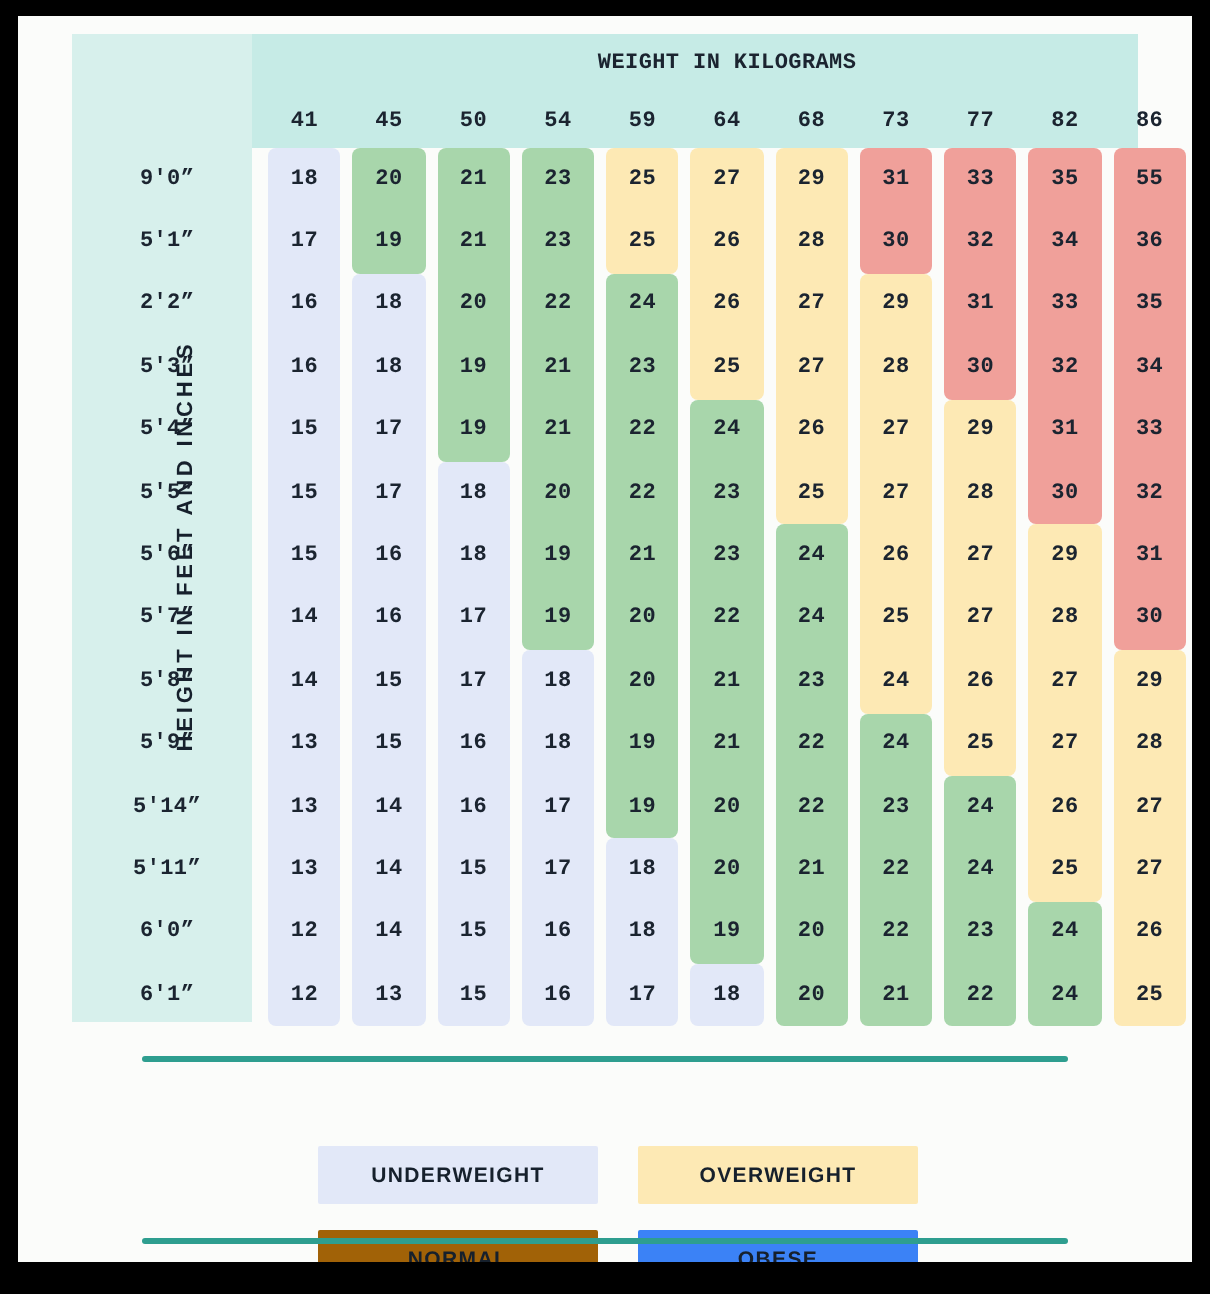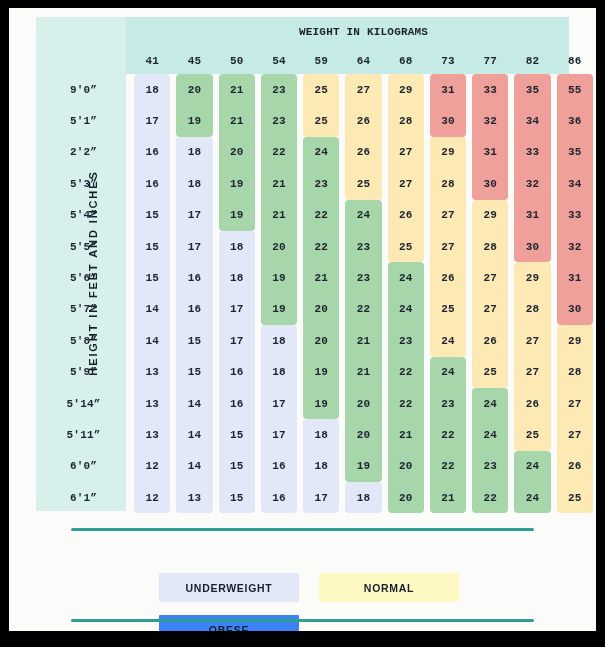--- a/index.html
+++ b/index.html
@@ -166,21 +166,21 @@
     display: flex;
     align-items: center;
     justify-content: center;
     font-size: 10.5px;
     font-weight: bold;
     letter-spacing: .7px;
     color: #16202c;
     border-radius: 1px;
   }
   .chip.k-under  { background: #e2e8f8; }
-  .chip.k-normal { background: #fef9c3; text-align: right; }
+  .chip.k-normal { background: #a16207; text-align: right; }
   .chip.k-over   { background: #fde9b4; }
   .chip.k-obese  { background: #3b82f6; }
 </style>
 </head>
 <body>
 
 <div id="frame">
   <div id="card">
 
     <div id="tealband"></div>
@@ -407,20 +407,21 @@
               <td class="cell c-over bottom"><div class="bg"></div><span class="v">25</span></td>
             </tr>
           </tbody>
       </table>
     </div>
 
     <div id="legend">
       <div class="rule" id="rule-top"></div>
       <div id="legend-grid">
         <div class="chip k-under">UNDERWEIGHT</div>
+        <div class="chip k-over">OVERWEIGHT</div>
         <div class="chip k-normal">NORMAL</div>
         <div class="chip k-obese">OBESE</div>
       </div>
       <div class="rule" id="rule-bot"></div>
     </div>
 
   </div>
 </div>
 
 </body></html>

